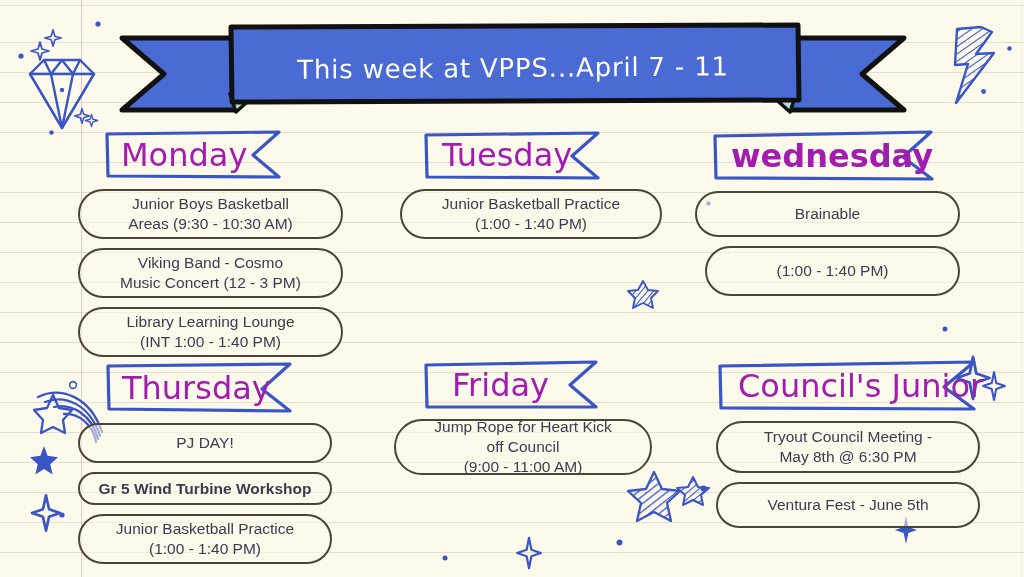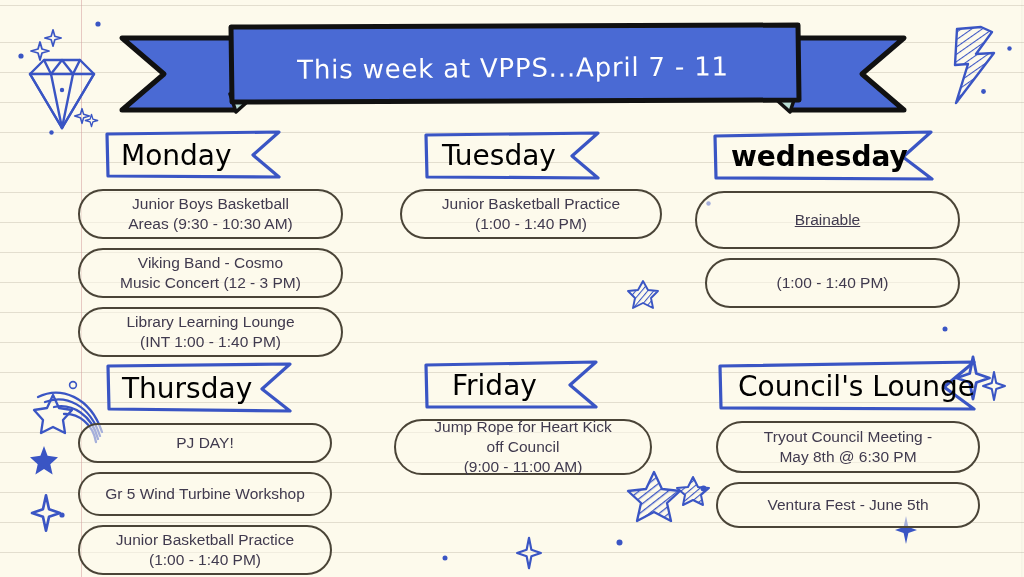--- a/index.html
+++ b/index.html
@@ -61,23 +61,23 @@
   
   .grid{position:absolute;inset:0;}
   .col{position:absolute;}
 
   
   .dayflag{position:relative;}
   .dayflag svg{position:absolute;left:0;top:0;overflow:visible;}
   .dayflag .lbl{
     position:absolute;left:0;top:0;height:100%;
     display:flex;align-items:center;justify-content:flex-start;
-    color:#000000;
+    color:#a21caf;
     font-family:"DejaVu Sans",sans-serif;
-    font-size:28px;
+    font-size:32px;
     white-space:nowrap;
   }
 
   
   .pill{
     position:relative;
     border:2.1px solid #4a4437;
     border-radius:60px;
     background:rgba(253,250,236,.55);
     color:#403a4e;
@@ -290,21 +290,21 @@
       </div>
     </div>
 
     <div class="col" style="left:695px;top:130px;width:265px;">
       <div class="dayflag" style="width:225px;height:52px;margin-left:16px;margin-bottom:9px;font-weight:bold;">
         <svg width="225" height="52" viewBox="0 0 225 52">
           <path d="M4 6 L220 2 L192 27 L221 49 L5 48 Z" fill="none" stroke="#3a55c4" stroke-width="3.2" stroke-linejoin="round"></path>
         </svg>
         <div class="lbl" style="padding-left:20px;width:190px;">wednesday</div>
       </div>
-      <div class="pill" style="height:58px;text-decoration:underline;">
+      <div class="pill" style="height:46px;">
         <div>
           <span>Brainable</span>
         </div>
       </div>
       <div class="pill" style="height:50px;margin-left:10px;">
         <div>
           <span>(1:00 - 1:40 PM)</span>
         </div>
       </div>
     </div>
@@ -314,21 +314,21 @@
         <svg width="190" height="52" viewBox="0 0 190 52">
           <path d="M4 4 L186 2 L158 27 L186 49 L5 47 Z" fill="none" stroke="#3a55c4" stroke-width="3.2" stroke-linejoin="round"></path>
         </svg>
         <div class="lbl" style="padding-left:18px;width:160px;">Thursday</div>
       </div>
       <div class="pill" style="height:40px;">
         <div>
           <span>PJ DAY!</span>
         </div>
       </div>
-      <div class="pill" style="height:44px;">
+      <div class="pill" style="height:33px;font-weight:bold;">
         <div>
           <span>Gr 5 Wind Turbine Workshop</span>
         </div>
       </div>
       <div class="pill" style="height:50px;">
         <div>
           <span>Junior Basketball Practice</span>
           <span>(1:00 - 1:40 PM)</span>
         </div>
       </div>
@@ -348,21 +348,21 @@
           <span>(9:00 - 11:00 AM)</span>
         </div>
       </div>
     </div>
 
     <div class="col" style="left:712px;top:360px;width:268px;">
       <div class="dayflag" style="width:262px;height:52px;margin-left:4px;margin-bottom:9px;">
         <svg width="262" height="52" viewBox="0 0 262 52">
           <path d="M4 6 L258 2 L228 27 L258 49 L5 48 Z" fill="none" stroke="#3a55c4" stroke-width="3.2" stroke-linejoin="round"></path>
         </svg>
-        <div class="lbl" style="padding-left:22px;width:225px;">Council's Lounge</div>
+        <div class="lbl" style="padding-left:22px;width:225px;">Council's Junior</div>
       </div>
       <div class="pill" style="height:52px;margin-left:4px;">
         <div>
           <span>Tryout Council Meeting -</span>
           <span>May 8th @ 6:30 PM</span>
         </div>
       </div>
       <div class="pill" style="height:46px;margin-left:4px;">
         <div>
           <span>Ventura Fest - June 5th</span>

